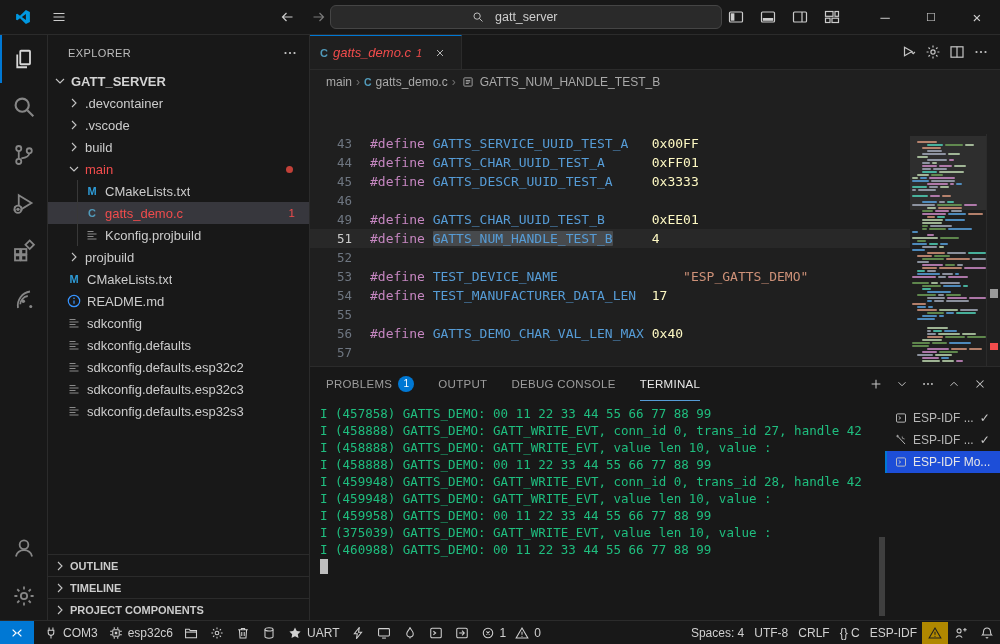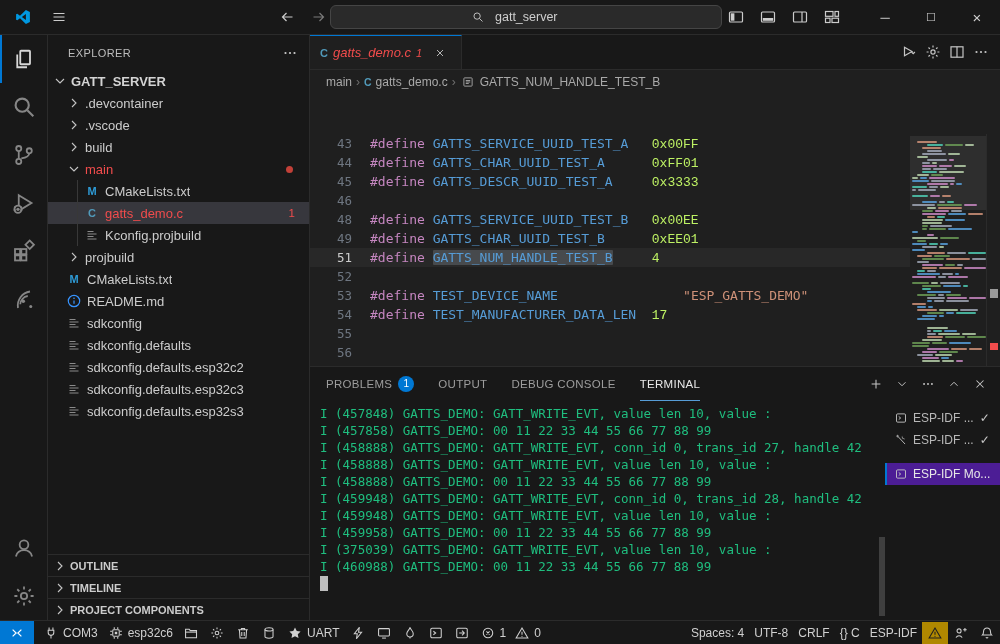--- a/index.html
+++ b/index.html
@@ -72,21 +72,21 @@
   
   .codearea { flex:1; display:flex; min-height:0; background:#1f1f1f; position:relative; overflow:hidden;margin-top:40px; }
   .codescroll { flex:1; overflow:hidden; font-family:"DejaVu Sans Mono","Liberation Mono",monospace; font-size:13px; }
   .cl { height:19px; display:flex; align-items:center; white-space:pre; }
   .cl .ln { width:42px; text-align:right; color:#6e7681; flex:0 0 42px; font-size:12.5px; }
   .cl .ct { padding-left:18px; }
   .cl.cur { background:rgba(255,255,255,0.045); }
   .cl.cur .ln { color:#cccccc; }
   .tk-kw { color:#c586c0; }
   .tk-id { color:#569cd6; }
-  .tk-num { color:#bef264;font-family:Liberation Mono, monospace; }
+  .tk-num { color:#fef9c3; }
   .tk-str { color:#ce9178; }
   .tk-pl { color:#d4d4d4; }
   .wordhl { background:rgba(97,102,107,0.55); border-radius:1px; }
 
   .minimap { width:76px; flex:0 0 76px; position:relative; padding-top:4px; overflow:hidden; }
   .mm-slider { position:absolute; left:0; right:0; top:2px; height:74px; background:rgba(255,255,255,0.07); }
   .mm-row { height:2px; margin-bottom:1px; display:flex; gap:2px; }
   .mm-seg { height:2px; border-radius:1px; }
   .ruler { width:14px; flex:0 0 14px; position:relative; border-left:1px solid #2b2b2b; }
   .ruler .mk1 { position:absolute; left:3px; width:8px; height:9px; top:67%; background:#9a9a9a; }
@@ -102,21 +102,21 @@
   .ptab-rest .ic { color:#c5c5c5; width:24px; height:24px; }
   .panel-body { flex:1; display:flex; min-height:0; }
   .terminal { flex:1; padding:4px 0 0 10px; font-family:"DejaVu Sans Mono","Liberation Mono",monospace; font-size:12.5px; overflow:hidden; position:relative; }
   .tl { height:17px; line-height:17px; white-space:pre; color:#1fbe7f; }
   .cursorline { height:17px; display:flex; align-items:center; }
   .blockcursor { width:8px; height:15px; background:#bdbdbd; }
   .term-scroll { position:absolute; right:0; top:62%; width:6px; height:36%; background:#3f3f3f; }
   .termlist { width:115px; flex:0 0 115px; padding-top:6px; }
   .termlist-item { height:22px; display:flex; align-items:center; gap:4px; padding:0 4px 0 6px; color:#b8b8b8; font-size:12px; border-left:2px solid transparent; }
   .termlist-item .ic { width:16px; height:16px; color:#c5c5c5; }
-  .termlist-item.selected { background:#4c1d95; border-left-color:#0078d4; color:#e7e7e7;margin-top:12px; }
+  .termlist-item.selected { background:#1d4ed8; border-left-color:#0078d4; color:#e7e7e7; }
   .termlist-item .check { color:#c5c5c5; font-size:12px; margin-left:2px; }
   .termlist-item .tllbl { white-space:nowrap; overflow:hidden; }
 
   
   .statusbar { height:24px; flex:0 0 24px; background:#181818; border-top:1px solid #2b2b2b; display:flex; align-items:center; font-size:12px; color:#d0d0d0; }
   .sb-item { height:22px; display:flex; align-items:center; gap:4px; padding:0 5px; white-space:nowrap; cursor:pointer; }
   .sb-item .ic { width:16px; height:16px; color:#d0d0d0; }
   .sb-item .ic svg { width:14px; height:14px; }
   .remote { background:#0078d4; color:#fff; width:34px; justify-content:center; height:23px; margin-right:4px; }
   .remote .ic { color:#fff; }
@@ -497,28 +497,27 @@
           </span>
           <span>GATTS_NUM_HANDLE_TEST_B</span>
         </div>
 
       <div class="codearea">
         <div class="codescroll" id="code">
             <div class="cl"><span class="ln">43</span><span class="ct"><span class="tk-kw">#define</span><span class="tk-pl"> </span><span class="tk-id">GATTS_SERVICE_UUID_TEST_A</span><span class="tk-pl">   </span><span class="tk-num">0x00FF</span></span></div>
             <div class="cl"><span class="ln">44</span><span class="ct"><span class="tk-kw">#define</span><span class="tk-pl"> </span><span class="tk-id">GATTS_CHAR_UUID_TEST_A</span><span class="tk-pl">      </span><span class="tk-num">0xFF01</span></span></div>
             <div class="cl"><span class="ln">45</span><span class="ct"><span class="tk-kw">#define</span><span class="tk-pl"> </span><span class="tk-id">GATTS_DESCR_UUID_TEST_A</span><span class="tk-pl">     </span><span class="tk-num">0x3333</span></span></div>
             <div class="cl"><span class="ln">46</span></div>
-            <div class="cl"><span class="ln">48</span><span class="ct"><span class="tk-kw">#define</span><span class="tk-pl"> </span><span class="tk-id">GATTS_SERVICE_UUID_TEST_B</span><span class="tk-pl">   </span><span class="tk-num">0x00EE</span></span></div>
             <div class="cl"><span class="ln">49</span><span class="ct"><span class="tk-kw">#define</span><span class="tk-pl"> </span><span class="tk-id">GATTS_CHAR_UUID_TEST_B</span><span class="tk-pl">      </span><span class="tk-num">0xEE01</span></span></div>
             <div class="cl cur"><span class="ln">51</span><span class="ct"><span class="tk-kw">#define</span><span class="tk-pl"> </span><span class="tk-id wordhl">GATTS_NUM_HANDLE_TEST_B</span><span class="tk-pl">     </span><span class="tk-num">4</span></span></div>
             <div class="cl"><span class="ln">52</span><span class="ct"></span></div>
             <div class="cl"><span class="ln">53</span><span class="ct"><span class="tk-kw">#define</span><span class="tk-pl"> </span><span class="tk-id">TEST_DEVICE_NAME</span><span class="tk-pl">                </span><span class="tk-str">"ESP_GATTS_DEMO"</span></span></div>
             <div class="cl"><span class="ln">54</span><span class="ct"><span class="tk-kw">#define</span><span class="tk-pl"> </span><span class="tk-id">TEST_MANUFACTURER_DATA_LEN</span><span class="tk-pl">  </span><span class="tk-num">17</span></span></div>
             <div class="cl"><span class="ln">55</span><span class="ct"></span></div>
-            <div class="cl"><span class="ln">56</span></div>
+            <div class="cl"><span class="ln">56</span><span class="ct"><span class="tk-kw">#define</span><span class="tk-pl"> </span><span class="tk-id">GATTS_DEMO_CHAR_VAL_LEN_MAX</span><span class="tk-pl"> </span><span class="tk-num">0x40</span></span></div>
             <div class="cl"><span class="ln">57</span><span class="ct"></span></div>
           </div>
         <div class="minimap" id="minimap">
             <div class="mm-slider"></div>
             <div class="mm-row"></div>
             <div class="mm-row" style="padding-left: 7px;">
               <div class="mm-seg" style="width: 20.0462px; background: rgb(206, 145, 120); opacity: 0.85;"></div>
             </div>
             <div class="mm-row" style="padding-left: 17px;">
               <div class="mm-seg" style="width: 15.9427px; background: rgb(78, 201, 176); opacity: 0.85;"></div>
@@ -883,21 +882,20 @@
               </span>
               <span class="ic small">
                 <svg viewBox="0 0 16 16" fill="none" stroke="currentColor" stroke-width="1.2">
                   <path d="M4 4l8 8M12 4l-8 8"></path>
                 </svg>
               </span>
             </div>
           </div>
         <div class="panel-body">
           <div class="terminal" id="terminal">
-              <div class="tl">I (457848) GATTS_DEMO: GATT_WRITE_EVT, value len 10, value :</div>
               <div class="tl">I (457858) GATTS_DEMO: 00 11 22 33 44 55 66 77 88 99</div>
               <div class="tl">I (458888) GATTS_DEMO: GATT_WRITE_EVT, conn_id 0, trans_id 27, handle 42</div>
               <div class="tl">I (458888) GATTS_DEMO: GATT_WRITE_EVT, value len 10, value :</div>
               <div class="tl">I (458888) GATTS_DEMO: 00 11 22 33 44 55 66 77 88 99</div>
               <div class="tl">I (459948) GATTS_DEMO: GATT_WRITE_EVT, conn_id 0, trans_id 28, handle 42</div>
               <div class="tl">I (459948) GATTS_DEMO: GATT_WRITE_EVT, value len 10, value :</div>
               <div class="tl">I (459958) GATTS_DEMO: 00 11 22 33 44 55 66 77 88 99</div>
               <div class="tl">I (375039) GATTS_DEMO: GATT_WRITE_EVT, value len 10, value :</div>
               <div class="tl">I (460988) GATTS_DEMO: 00 11 22 33 44 55 66 77 88 99</div>
               <div class="cursorline">

